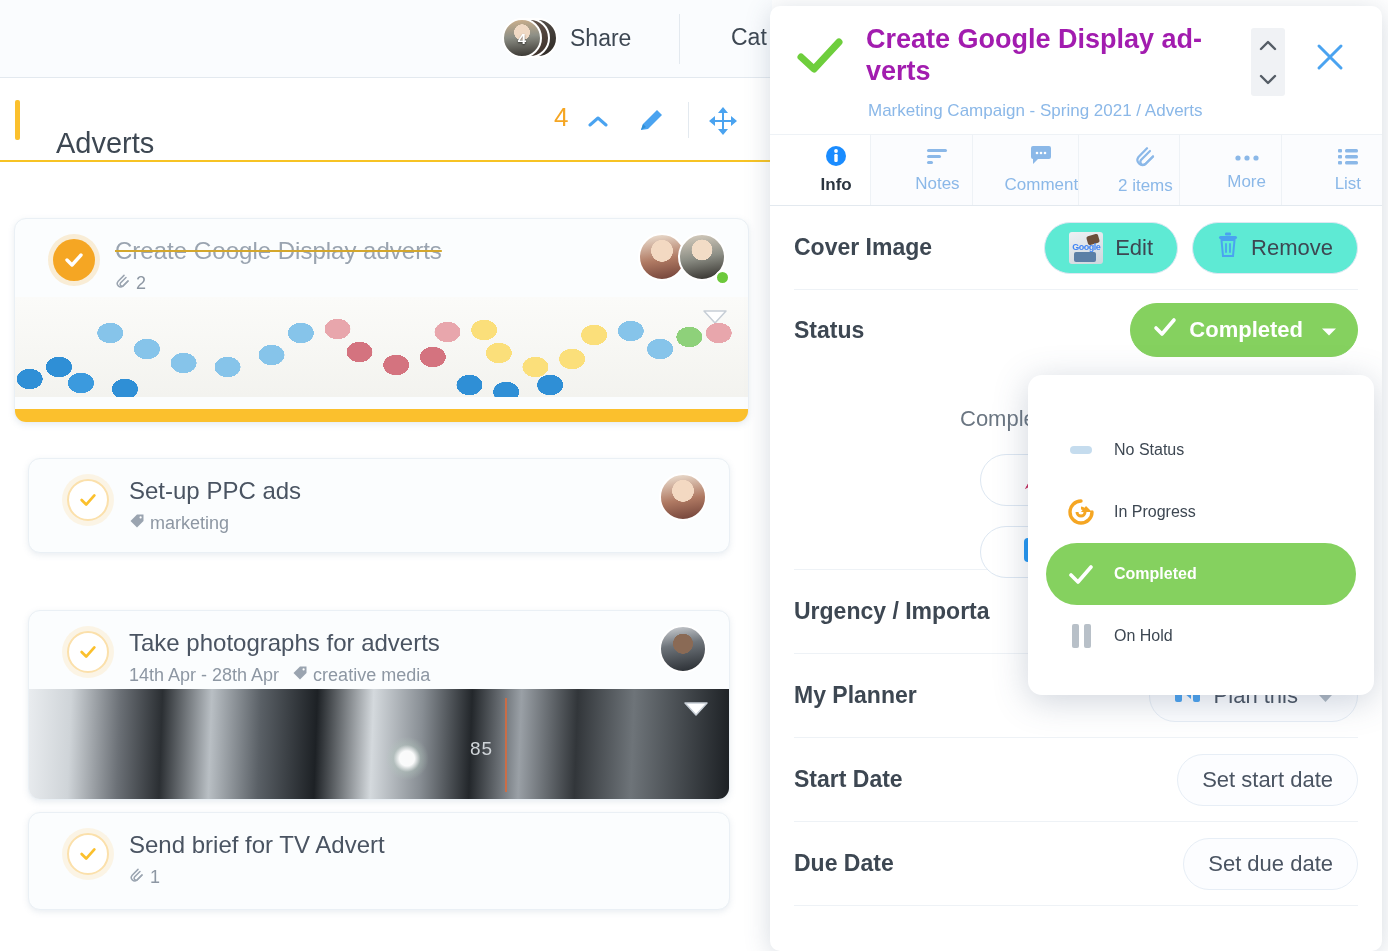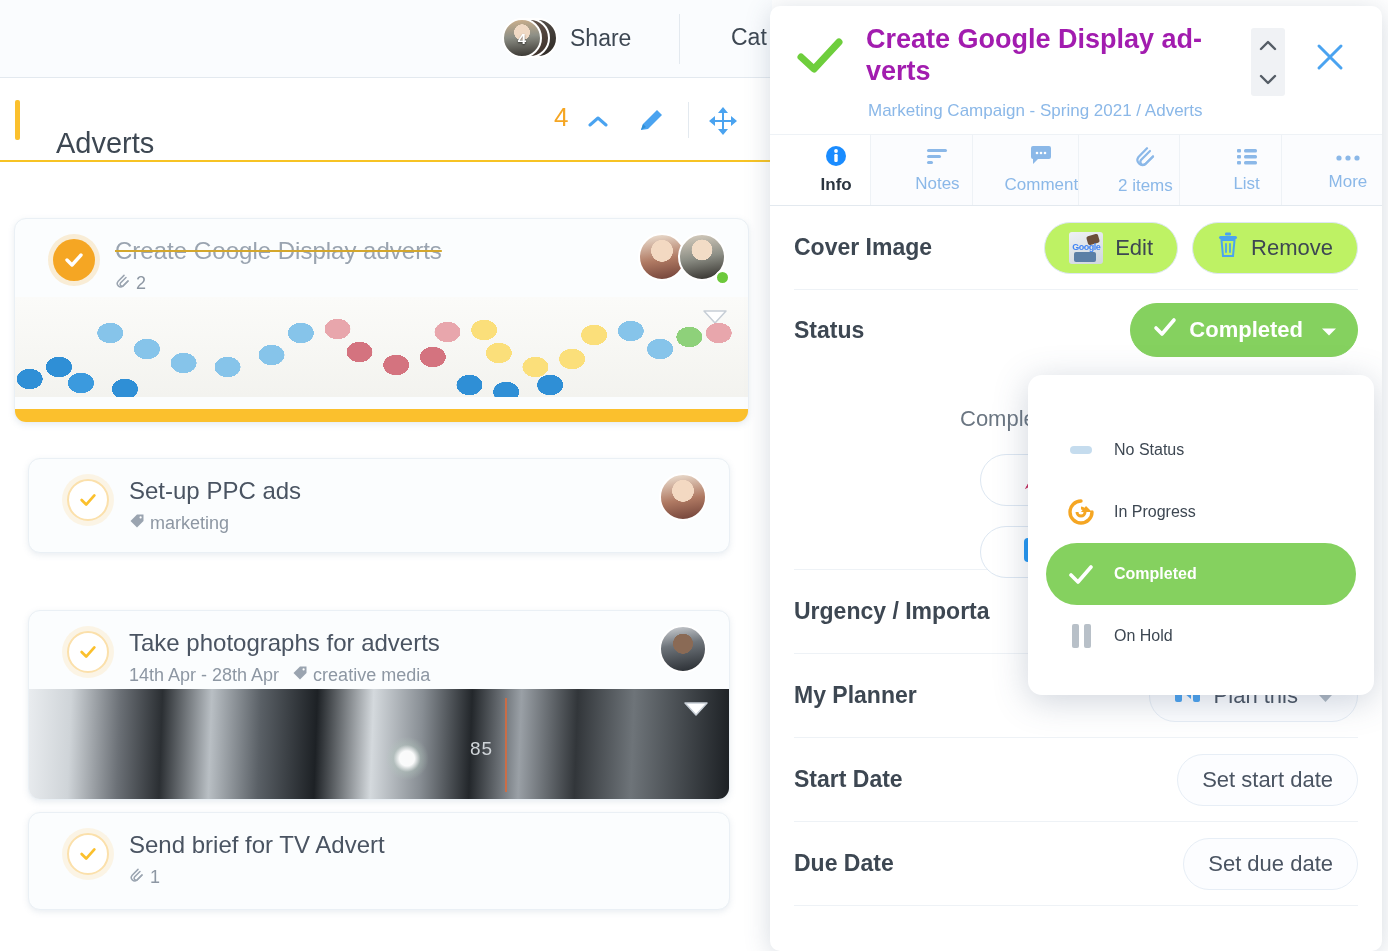--- a/index.html
+++ b/index.html
@@ -160,21 +160,21 @@
   .tab.active { color: #2b3540; font-weight: 700; background: #ffffff; }
 
   .rows { padding: 0 24px; }
   .row { display: flex; align-items: center; justify-content: space-between;
          min-height: 84px; border-bottom: 1px solid #eef2f6; position: relative; }
   .row.noborder { border-bottom: none; }
   .row-label { font-size: 23px; font-weight: 700; color: #3d4752; }
   .btn {
     display: inline-flex; align-items: center; gap: 12px;
     height: 52px; padding: 0 24px; border-radius: 26px;
-    border: 1px solid #dde7f2; background: #bef264; cursor: pointer;
+    border: 1px solid #dde7f2; background: #5eead4; cursor: pointer;
     font-size: 22px; color: #3d4752;
   }
   .btn.ghost { border-color: #e7eef6; background: #fcfdff; color: #4a5462; }
   .btn.green { background: #85d15f; border-color: #85d15f; color: #ffffff; font-weight: 700;
                height: 54px; border-radius: 27px; padding: 0 20px 0 22px; }
   .thumb { width: 34px; height: 32px; border-radius: 3px; overflow: hidden;
            background: linear-gradient(160deg,#eef1f4,#cfd6dd); position: relative; }
   .thumb .g { position: absolute; left: 3px; top: 10px; font-size: 9px; font-weight: 700;
               color: #4285f4; letter-spacing: -.5px; }
   .thumb .d1 { position: absolute; left: 18px; top: 3px; width: 12px; height: 9px;
@@ -425,40 +425,40 @@
         <span>
           <svg width="24" height="24" viewBox="0 0 24 24">
               <path d="M17 7 L8 16 a3 3 0 0 0 4.2 4.2 L20 12.5" fill="none" stroke="#8bb8e8" stroke-width="2.2" stroke-linecap="round"></path>
               <path d="M20 12.5 L12.5 20 a5 5 0 0 1 -7 -7 L14 4.2" fill="none" stroke="#8bb8e8" stroke-width="2.2" stroke-linecap="round"></path>
             </svg>
         </span>
         <span>2 items</span>
       </div>
       <div class="tab">
         <span>
+          <svg width="26" height="12" viewBox="0 0 26 12">
+              <circle cx="4" cy="6" r="2.6" fill="#8bb8e8"></circle>
+              <circle cx="13" cy="6" r="2.6" fill="#8bb8e8"></circle>
+              <circle cx="22" cy="6" r="2.6" fill="#8bb8e8"></circle>
+            </svg>
+        </span>
+        <span>More</span>
+      </div>
+      <div class="tab">
+        <span>
           <svg width="24" height="20" viewBox="0 0 24 20">
               <rect x="2" y="3" width="4" height="3.6" rx="1" fill="#8bb8e8"></rect>
               <rect x="9" y="3" width="13" height="3.6" rx="1.5" fill="#8bb8e8"></rect>
               <rect x="2" y="9" width="4" height="3.6" rx="1" fill="#8bb8e8"></rect>
               <rect x="9" y="9" width="13" height="3.6" rx="1.5" fill="#8bb8e8"></rect>
               <rect x="2" y="15" width="4" height="3.6" rx="1" fill="#8bb8e8"></rect>
               <rect x="9" y="15" width="13" height="3.6" rx="1.5" fill="#8bb8e8"></rect>
             </svg>
         </span>
         <span>List</span>
-      </div>
-      <div class="tab">
-        <span>
-          <svg width="26" height="12" viewBox="0 0 26 12">
-              <circle cx="4" cy="6" r="2.6" fill="#8bb8e8"></circle>
-              <circle cx="13" cy="6" r="2.6" fill="#8bb8e8"></circle>
-              <circle cx="22" cy="6" r="2.6" fill="#8bb8e8"></circle>
-            </svg>
-        </span>
-        <span>More</span>
       </div>
     </div>
 
     <div class="rows">
 
       <div class="row">
         <div class="row-label">Cover Image</div>
         <div style="display:flex; gap:14px;">
           <div class="btn">
             <span class="thumb">

